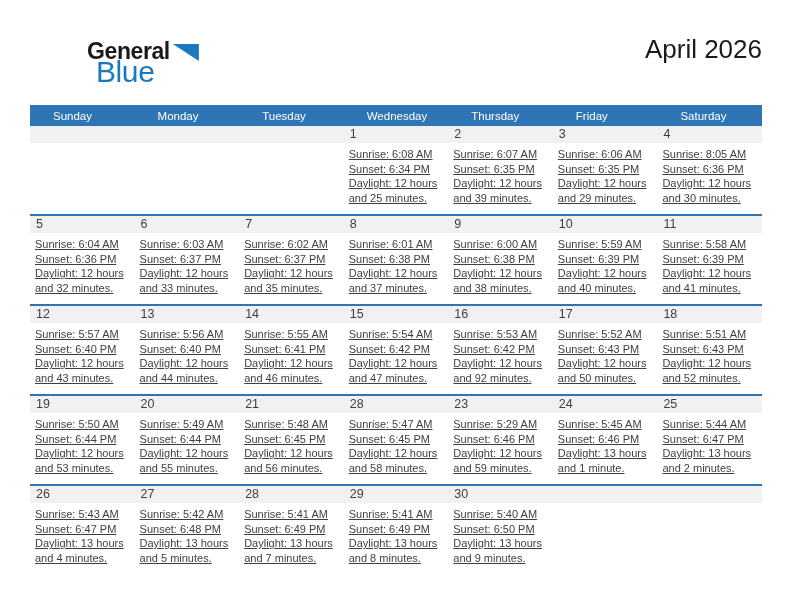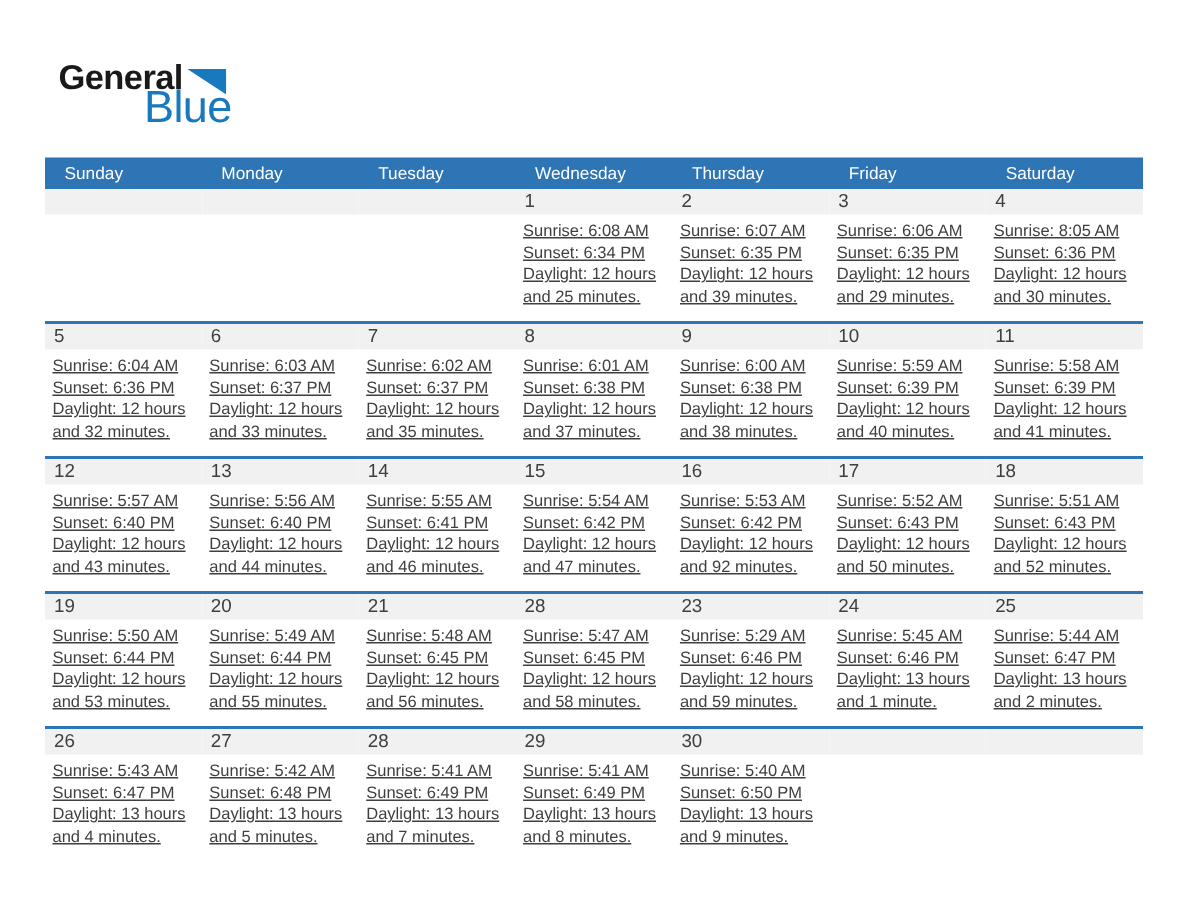--- a/index.html
+++ b/index.html
@@ -13,37 +13,37 @@
   html,body{background:#ffffff;}
   body{
     width:792px;height:612px;
     font-family:"Liberation Sans","DejaVu Sans",sans-serif;
     position:relative;overflow:hidden;
   }
   .page{position:absolute;inset:0;background:#fff;}
 
   
   .logo{position:absolute;left:39px;top:40px;line-height:1;}
-  .logo-line1{display:flex;align-items:flex-end;}
+  .logo-line1{display:flex;align-items:center;margin-left:48px;}
   .logo-general{font-size:23px;font-weight:bold;color:#191919;letter-spacing:-0.4px;}
   .logo-triangle{display:inline-block;width:26px;height:17px;margin-left:3px;margin-top:2px;
     background:var(--logo-blue);
     clip-path:polygon(0 0,100% 0,100% 100%);}
   .logo-blue{font-size:30px;font-weight:normal;color:var(--logo-blue);letter-spacing:-0.4px;
     margin-left:57px;margin-top:-6px;}
 
   .title-block{position:absolute;right:30px;top:34px;text-align:right;}
   .cal-title{font-size:26px;color:var(--ink);font-weight:normal;}
   .cal-location{font-size:15px;color:var(--ink);font-weight:bold;margin-top:14px;}
 
   
   .calendar{position:absolute;left:30px;top:105px;width:732px;}
   .weekday-row{display:grid;grid-template-columns:repeat(7,1fr);
     background:var(--blue);height:21px;align-items:center;}
-  .weekday{color:#ffffff;font-size:11.5px;padding-left:13px;white-space:nowrap;}
+  .weekday{color:#ffffff;font-size:11.5px;padding-left:23px;white-space:nowrap;}
 
   .week-row{display:grid;grid-template-columns:repeat(7,1fr);height:88px;}
   .week-row + .week-row{border-top:2px solid var(--blue);height:90px;}
   .day-cell{overflow:visible;}
   .day-band{background:var(--band-gray);height:17px;line-height:17px;
     font-size:12.5px;color:var(--cell-ink);padding-left:6px;}
   .day-lines{padding:4px 0 0 5px;font-size:11px;line-height:14.6px;color:var(--cell-ink);text-decoration:underline;}
   .day-lines .line{white-space:nowrap;}
 </style>
 </head>
@@ -53,20 +53,21 @@
 
   <div class="logo">
     <div class="logo-line1">
       <span class="logo-general">General</span>
       <span class="logo-triangle"></span>
     </div>
     <div class="logo-blue">Blue</div>
   </div>
 
   <div class="title-block">
+    <div class="cal-title">April 2026</div>
   </div>
 
   <div class="calendar">
     <div class="weekday-row">
         <div class="weekday">Sunday</div>
         <div class="weekday">Monday</div>
         <div class="weekday">Tuesday</div>
         <div class="weekday">Wednesday</div>
         <div class="weekday">Thursday</div>
         <div class="weekday">Friday</div>

